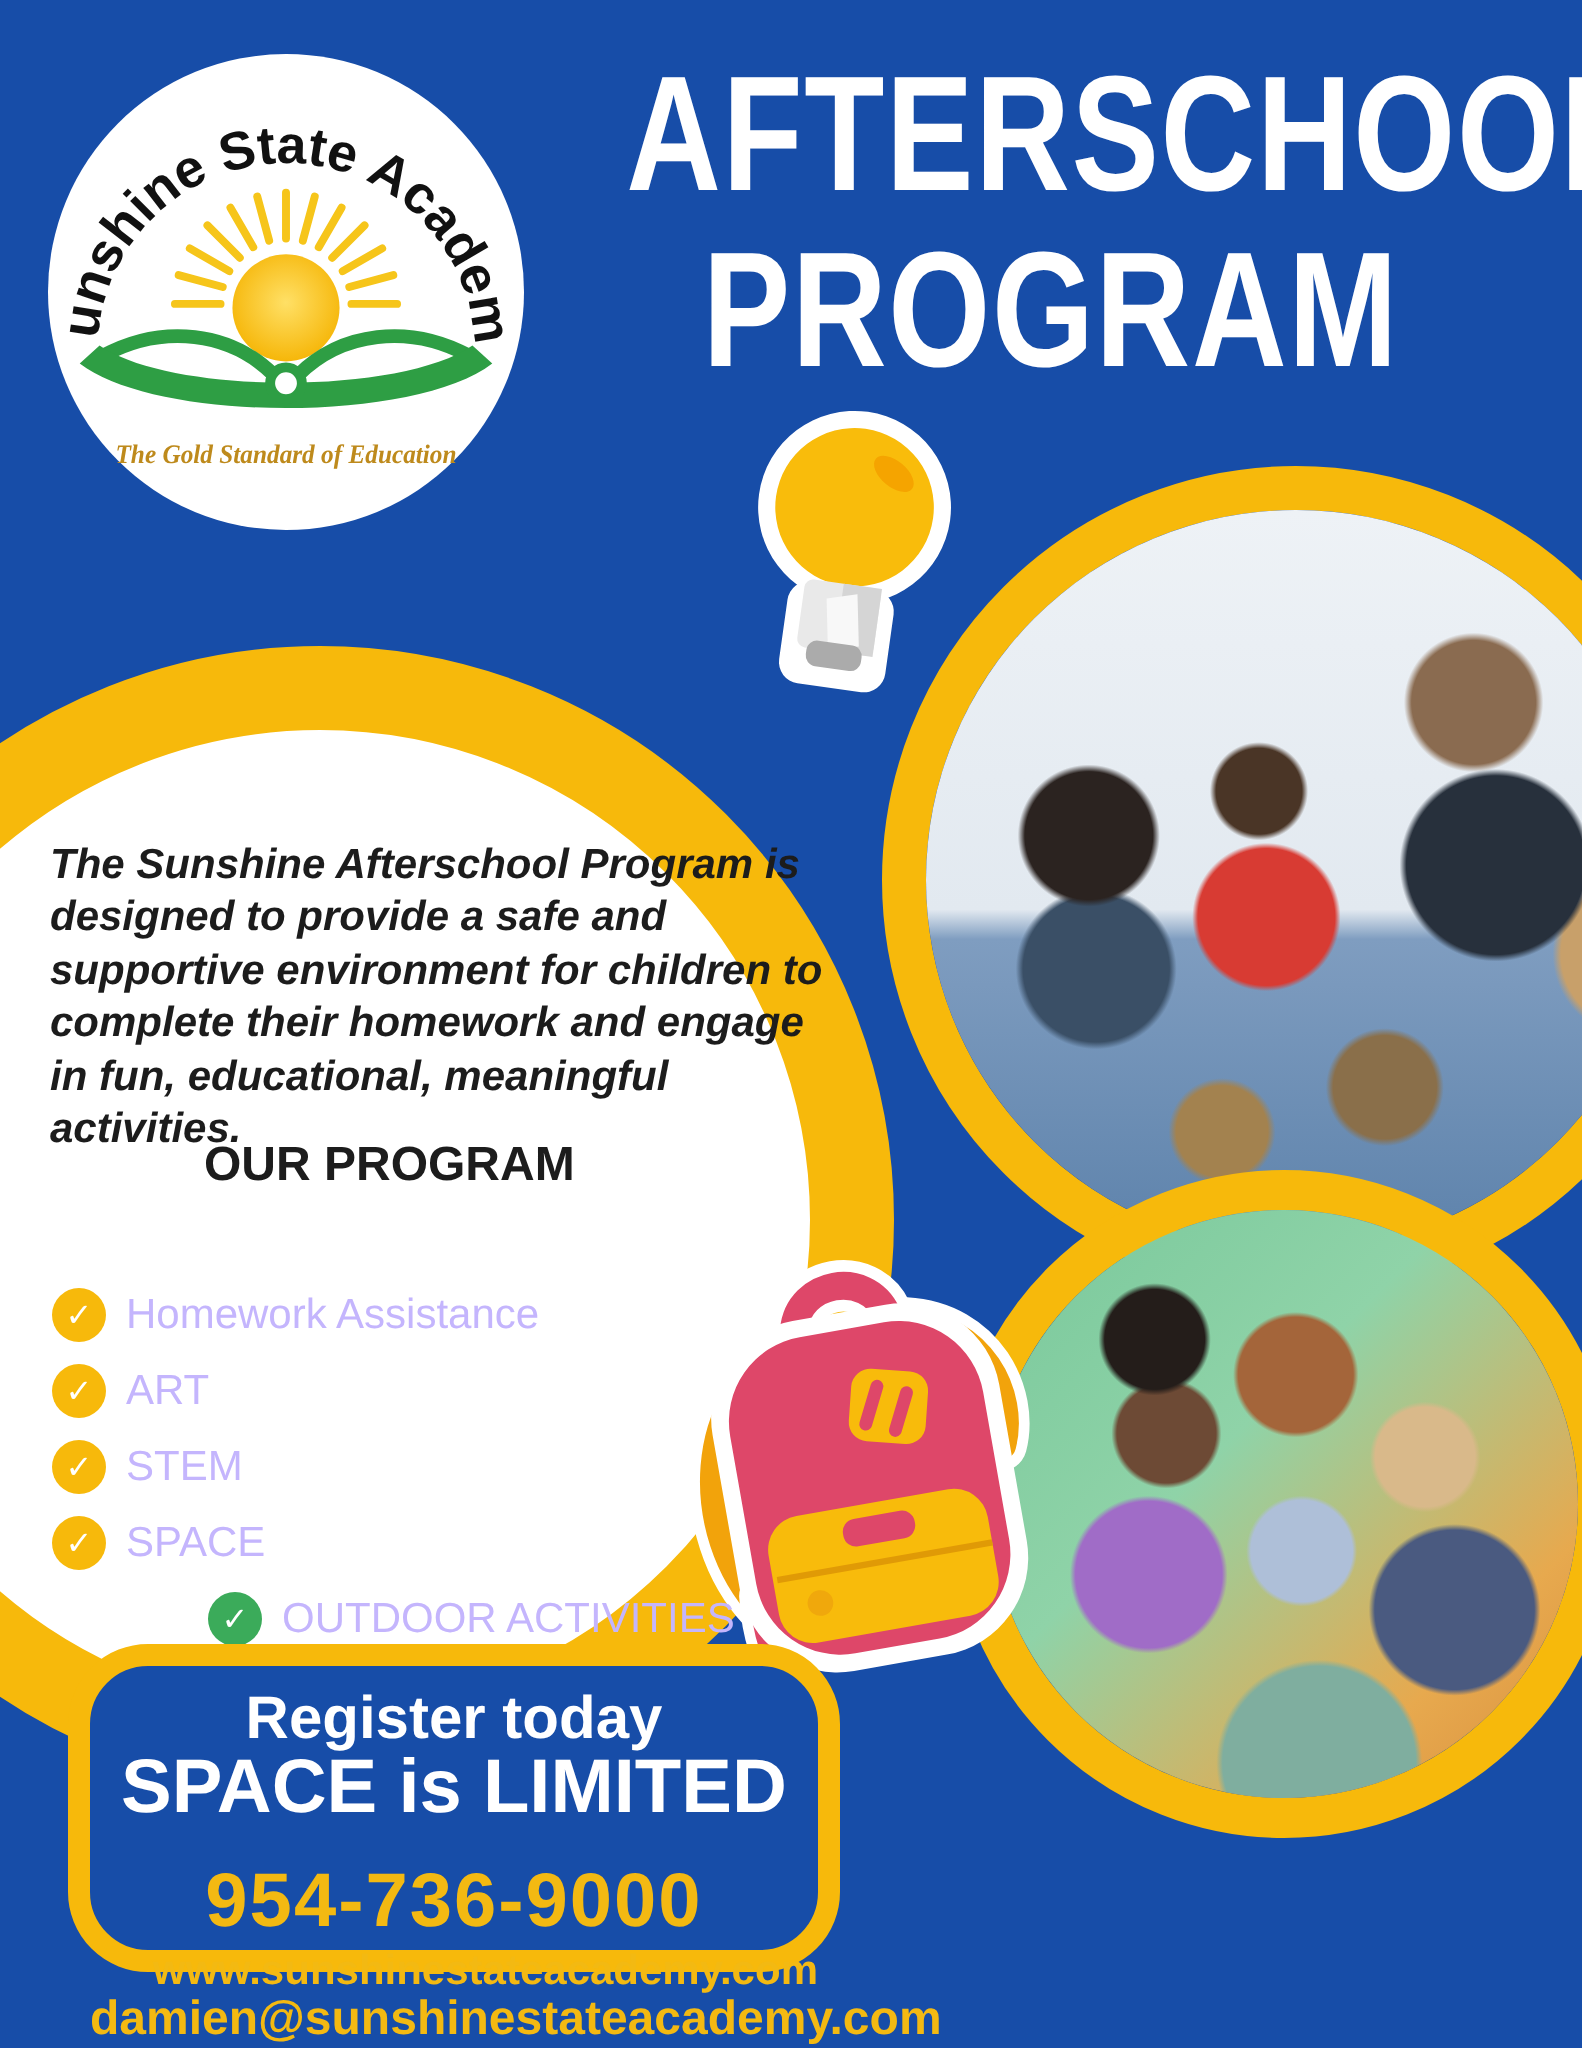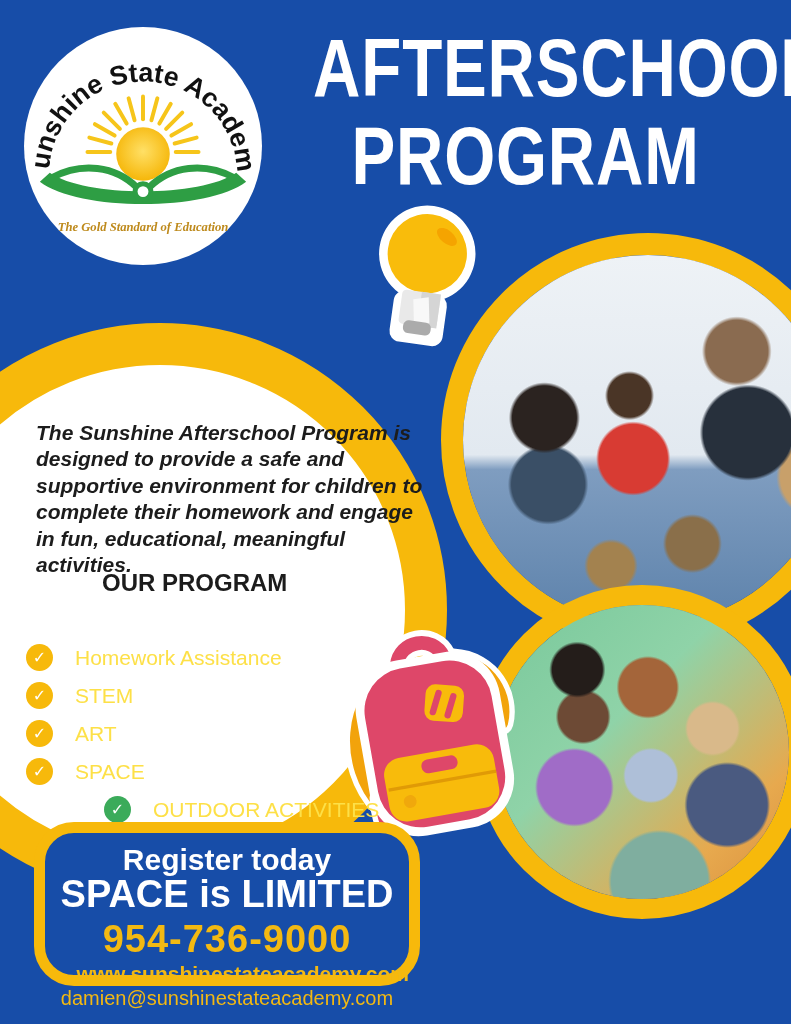--- a/index.html
+++ b/index.html
@@ -48,51 +48,51 @@
   .logo-svg{position:absolute;left:24px;top:27px;width:238px;height:238px;}
   
   .title{
     position:absolute;left:260px;top:24px;width:531px;text-align:center;
     color:var(--title-white,#fff);font-weight:bold;font-size:82px;line-height:88px;
     transform:scaleX(.8);letter-spacing:1px;
   }
   .title-line{display:block;}
   
   .description{
-    position:absolute;left:36px;top:420px;width:398px;margin:0;
+    position:absolute;left:25px;top:420px;width:398px;margin:0;
     font-style:italic;font-weight:bold;font-size:21px;line-height:1.26;
     color:var(--text-dark,#1C1C1C);
   }
   
   .program-block{
     position:absolute;left:102px;top:566px;
     font-weight:bold;font-size:24px;line-height:33px;color:var(--text-dark,#1C1C1C);
   }
   
   .checklist{position:absolute;left:26px;top:644px;margin:0;padding:0;list-style:none;}
-  .check-item{display:flex;align-items:center;gap:22px;margin-bottom:11px;
-    font-size:21px;color:#fde047;}
+  .check-item{display:flex;align-items:center;gap:10px;margin-bottom:11px;
+    font-size:21px;color:#c4b5fd;}
   .check-icon{flex:0 0 auto;width:27px;height:27px;border-radius:50%;
     background:var(--accent-yellow,#F7B90B);color:#fff;display:flex;
     align-items:center;justify-content:center;font-weight:bold;font-size:16px;}
   .check-icon::before{content:"✓";}
   .check-icon[data-color="green"]{background:var(--check-green,#3BAB5A);}
   .check-item.indent{margin-left:78px;text-align:center;}
   
   .register-box{
     position:absolute;left:34px;top:822px;width:386px;height:164px;box-sizing:border-box;
     border:11px solid var(--accent-yellow,#F7B90B);border-radius:40px;
     background:var(--background-blue,#174DA8);text-align:center;color:#fff;
   }
   .reg-line1{margin-top:10px;font-size:30px;line-height:34px;font-weight:bold;}
   .reg-line2{font-size:38px;line-height:34px;font-weight:bold;}
-  .reg-phone{margin-top:6px;font-size:38px;line-height:44px;font-weight:bold;
+  .reg-phone{margin-top:18px;font-size:38px;line-height:44px;font-weight:bold;
     letter-spacing:1px;color:var(--contact-yellow,#F3B912);}
   .reg-web{font-size:21px;line-height:25px;font-weight:bold;color:var(--contact-yellow,#F3B912);text-align:right;}
-  .reg-email{font-size:20px;line-height:24px;font-weight:normal;color:var(--contact-yellow,#F3B912);}
+  .reg-email{font-size:24px;line-height:24px;font-weight:bold;color:var(--contact-yellow,#F3B912);}
   
   .bulb-svg{position:absolute;left:365px;top:202px;width:118px;height:150px;transform:rotate(8deg);}
   .backpack-svg{position:absolute;left:335px;top:628px;width:190px;height:214px;transform:rotate(-10deg);}
 </style>
 </head>
 <body>
 
 <div class="poster">
 
   <div class="info-blob"></div>
@@ -186,25 +186,25 @@
     <div>OUR PROGRAM</div>
   </div>
 
   <ul class="checklist">
     <li class="check-item">
       <span class="check-icon" data-color="yellow"></span>
       <span class="check-label">Homework Assistance</span>
     </li>
     <li class="check-item">
       <span class="check-icon" data-color="yellow"></span>
+      <span class="check-label">ART</span>
+    </li>
+    <li class="check-item">
+      <span class="check-icon" data-color="yellow"></span>
       <span class="check-label">STEM</span>
-    </li>
-    <li class="check-item">
-      <span class="check-icon" data-color="yellow"></span>
-      <span class="check-label">ART</span>
     </li>
     <li class="check-item">
       <span class="check-icon" data-color="yellow"></span>
       <span class="check-label">SPACE</span>
     </li>
     <li class="check-item indent">
       <span class="check-icon" data-color="green"></span>
       <span class="check-label">OUTDOOR ACTIVITIES</span>
     </li>
   </ul>

